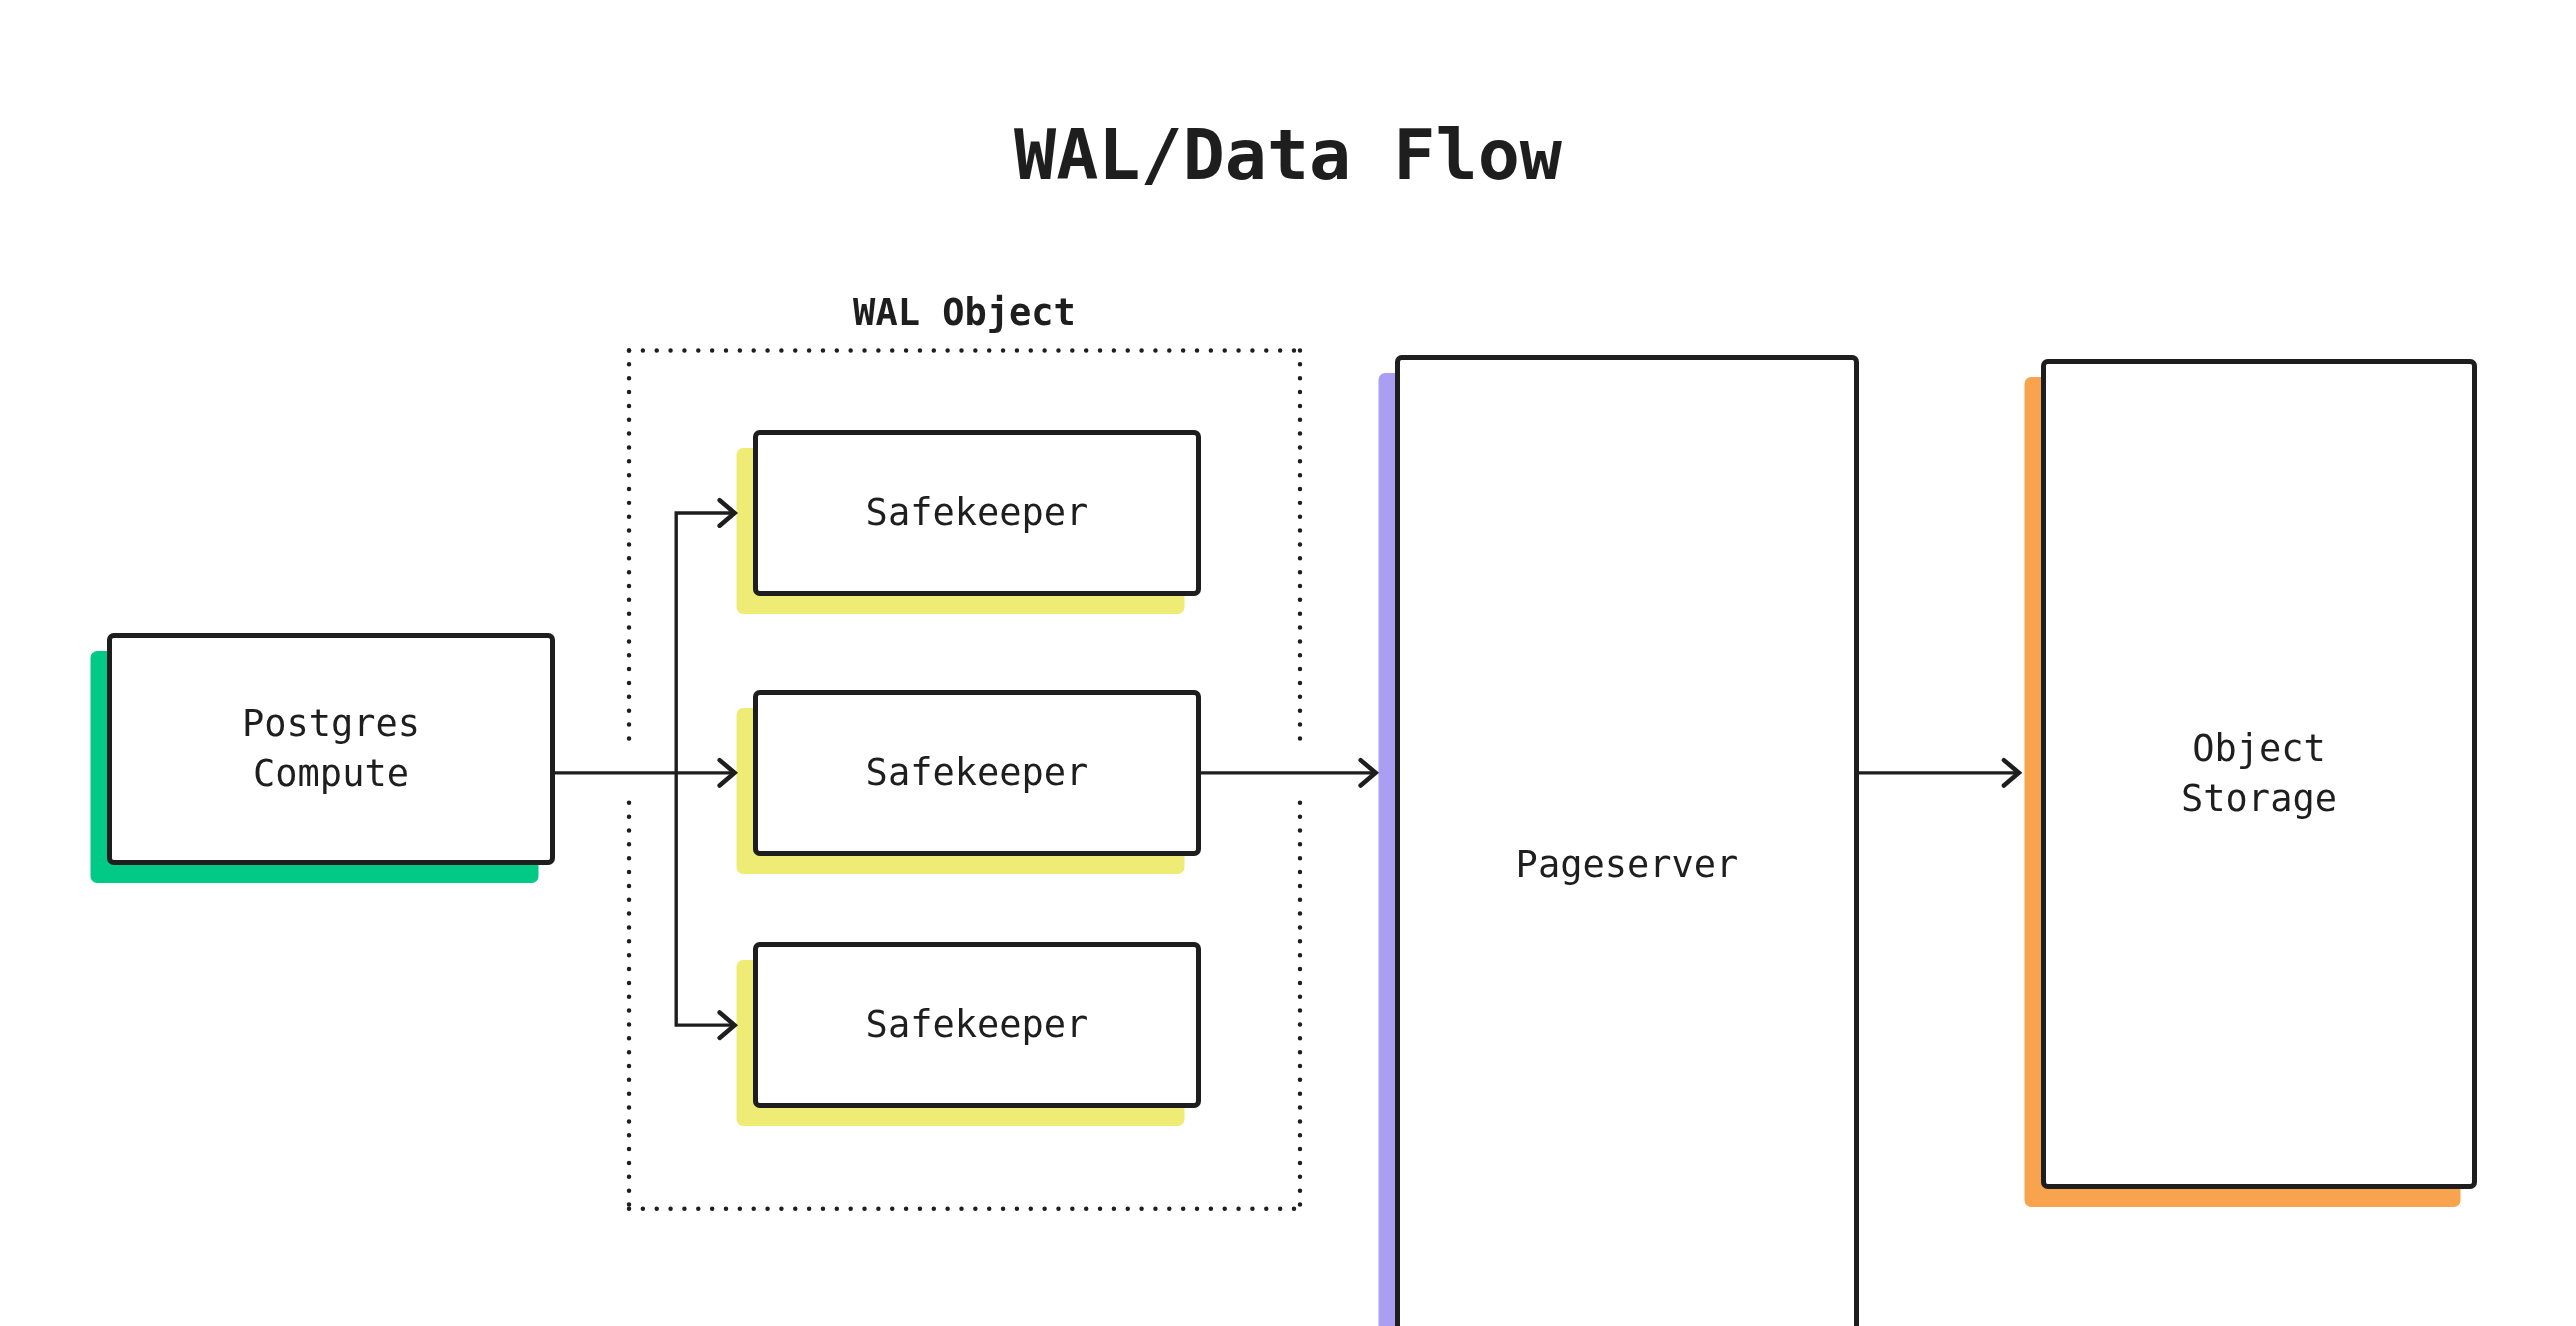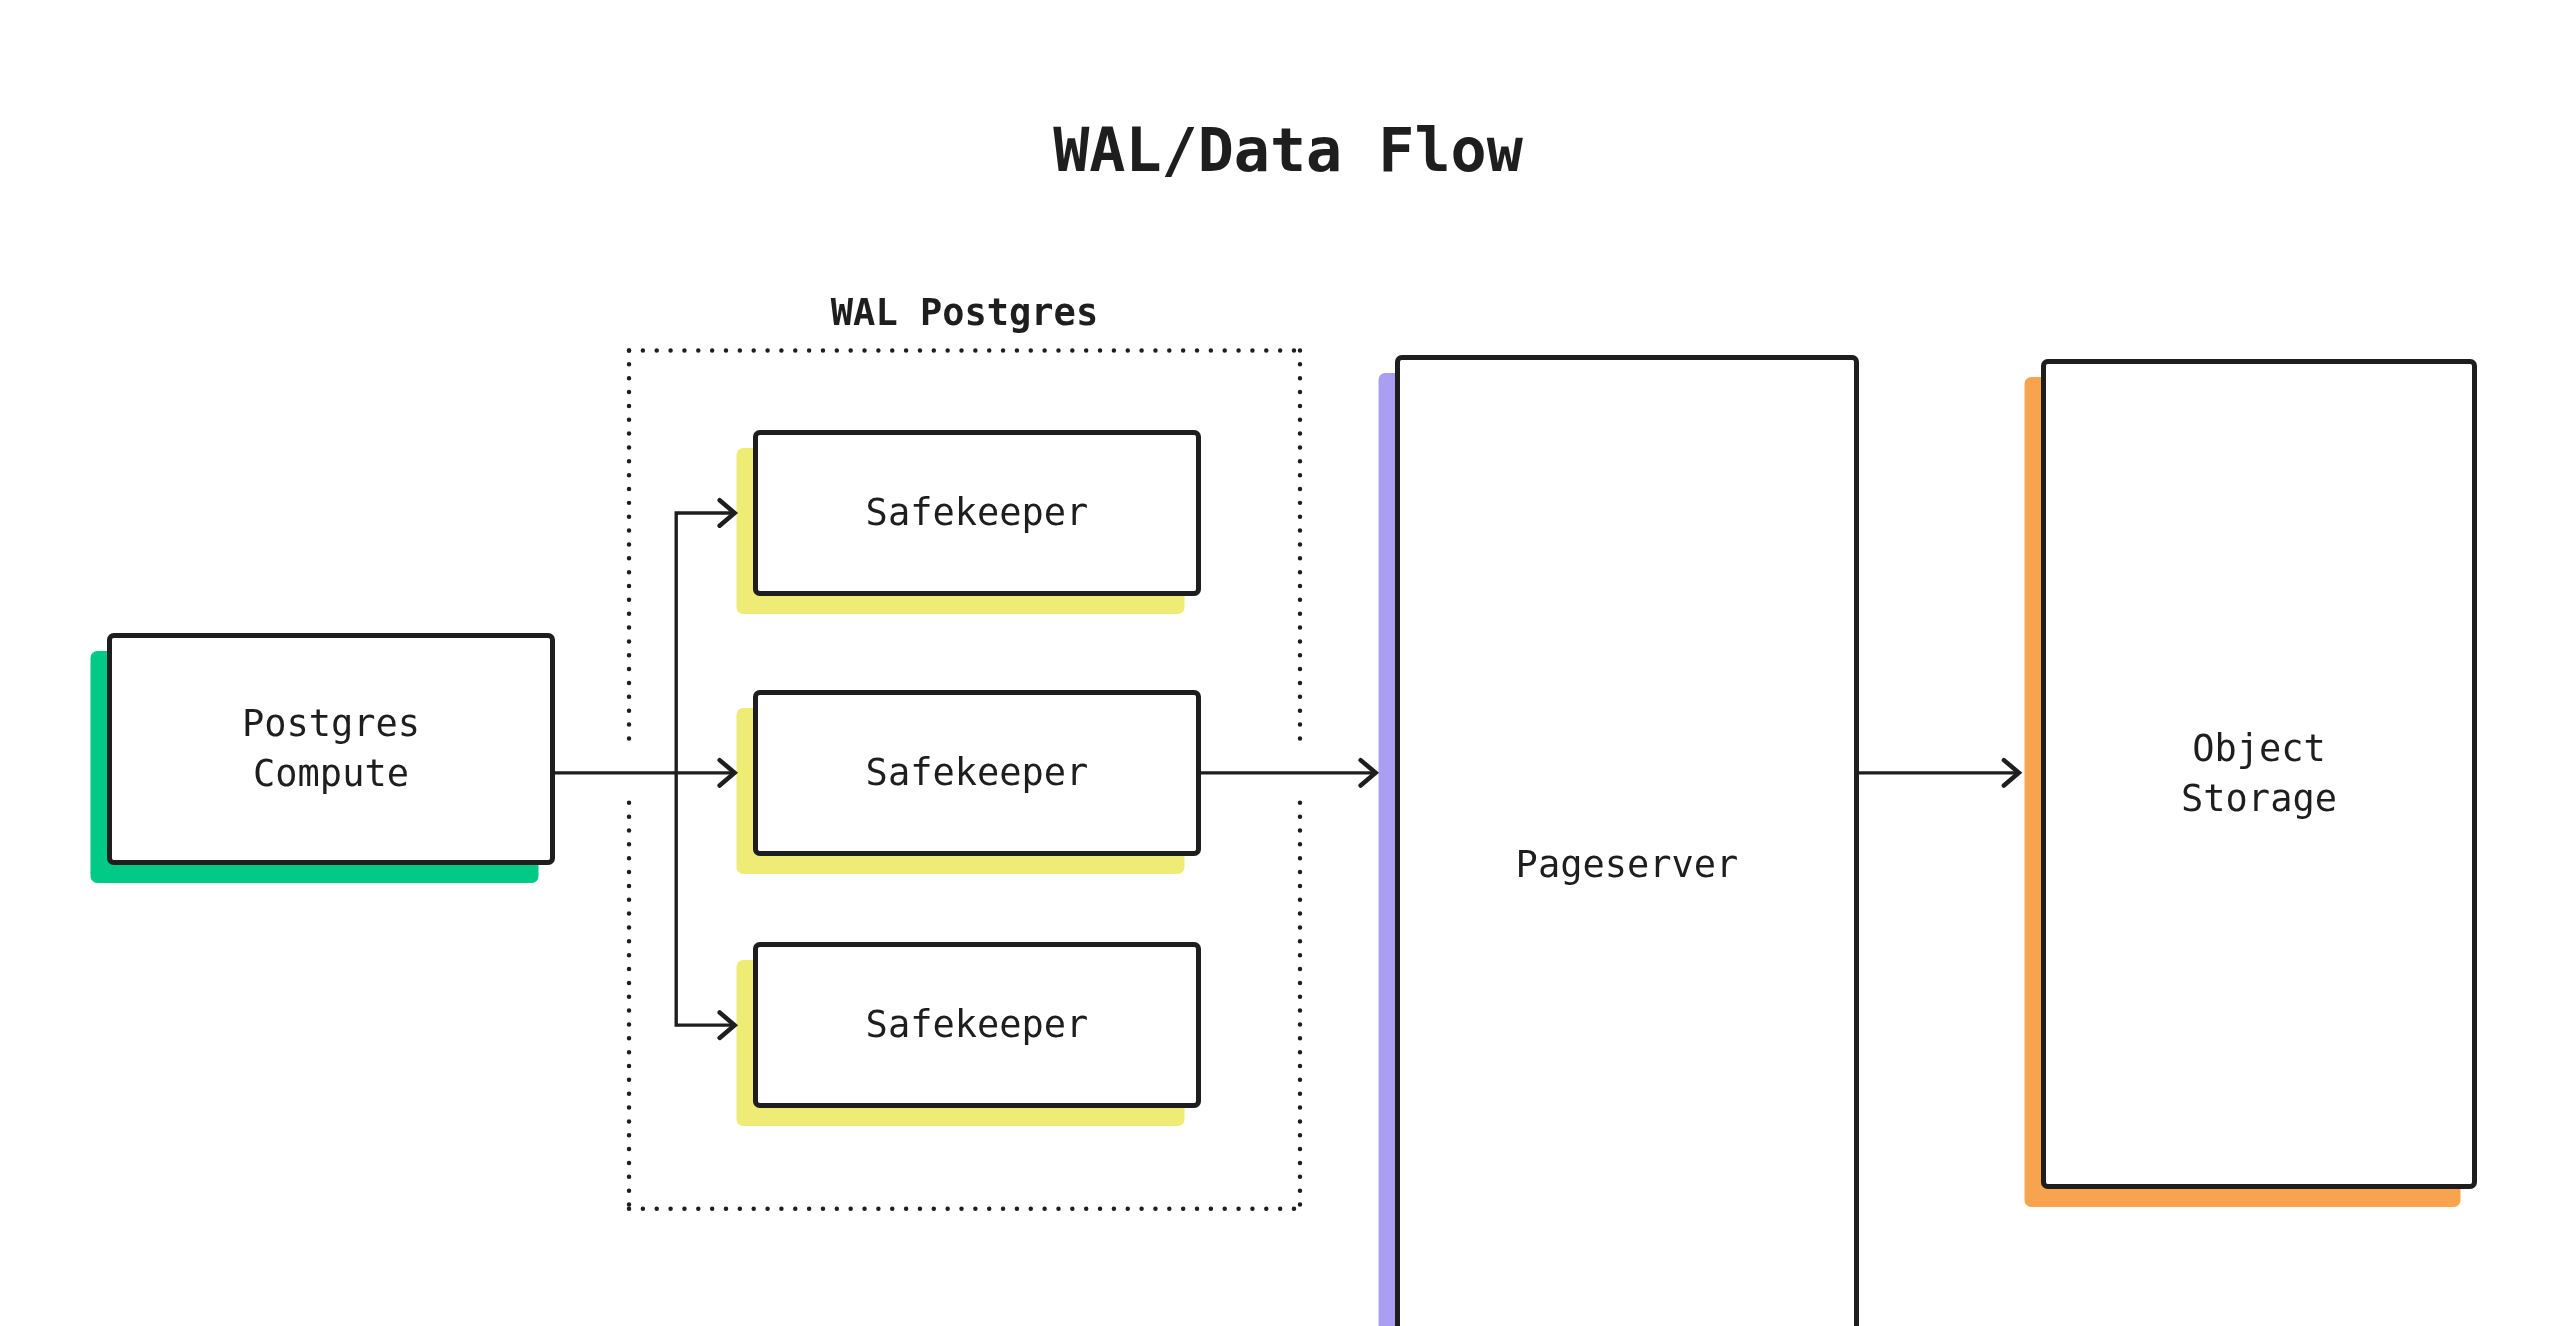--- a/index.html
+++ b/index.html
@@ -16,21 +16,21 @@
     position: relative;
     width: 2576px;
     height: 1327px;
   }
   .diagram-title {
     position: absolute;
     left: 0;
     top: 120px;
     width: 100%;
     text-align: center;
-    font-size: 60px;
+    font-size: 70px;
     font-weight: 700;
     line-height: 1;
     letter-spacing: 0;
     white-space: pre;
   }
   .group-label {
     position: absolute;
     left: 629px;
     top: 294px;
     width: 671px;
@@ -93,21 +93,21 @@
     fill: none;
   }
 </style>
 </head>
 <body>
 
 <div class="stage">
 
   <div class="diagram-title">WAL/Data Flow</div>
 
-  <div class="group-label">WAL Postgres</div>
+  <div class="group-label">WAL Object</div>
 
   <div class="node node-postgres" style="--shadow-color: #00CA85;">
     <span class="node-label">Postgres
 Compute</span>
   </div>
 
   <div class="node node-sk1" style="--shadow-color: #EFEC75;">
     <span class="node-label">Safekeeper</span>
   </div>
 

